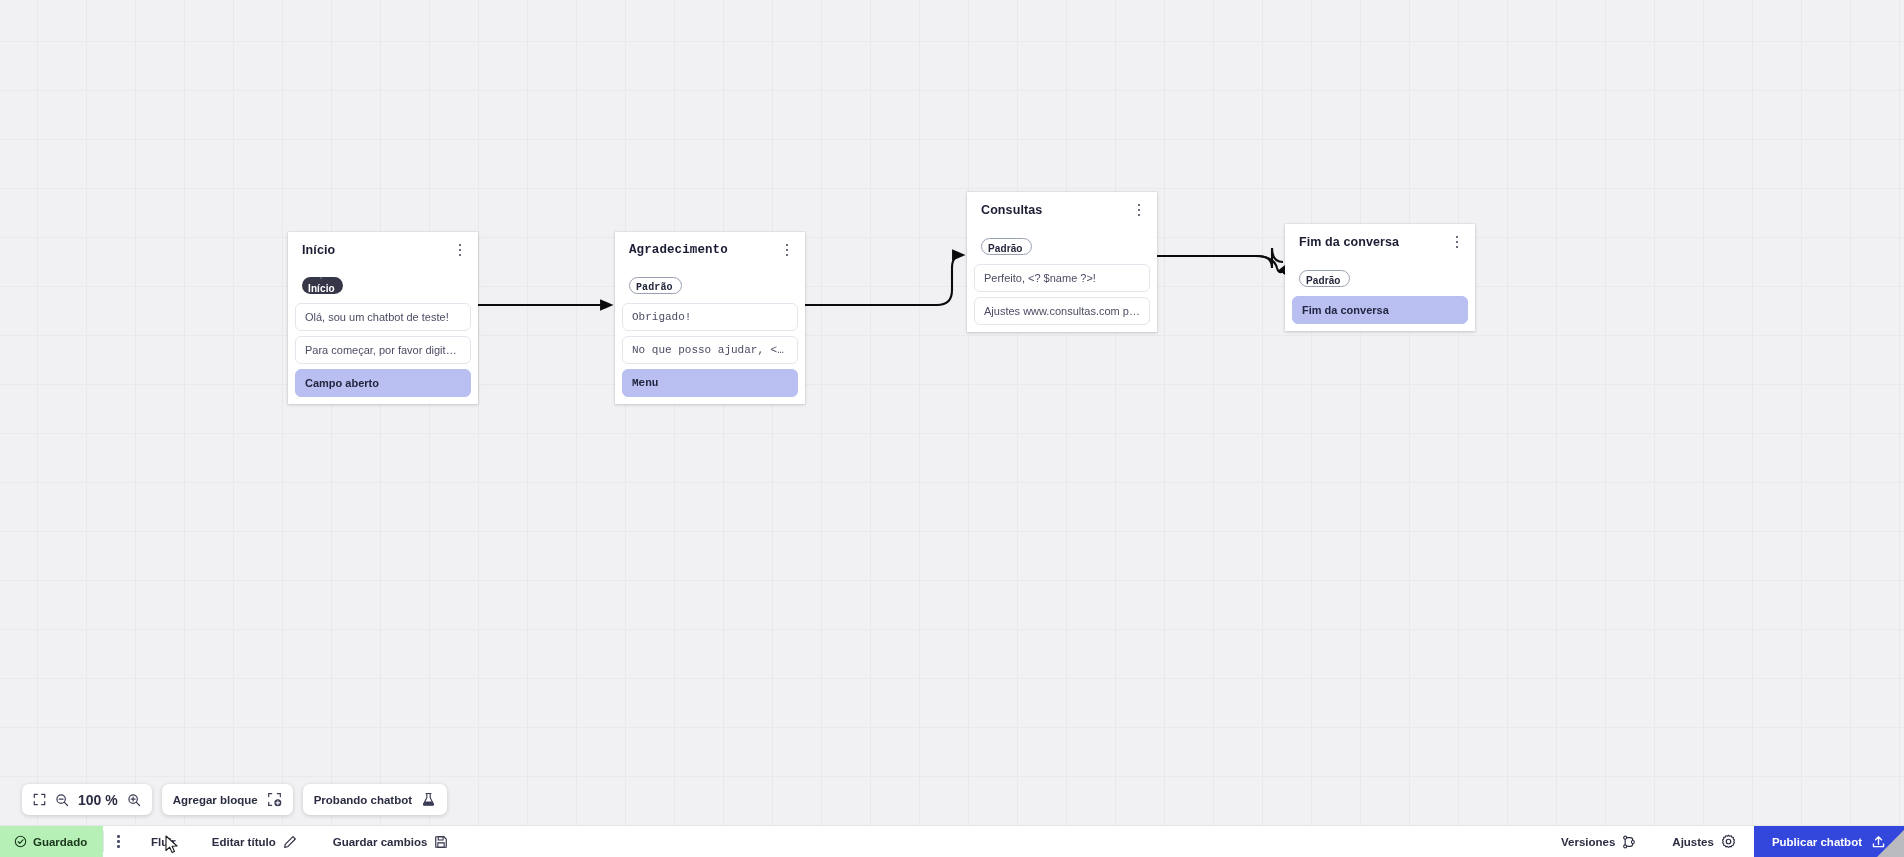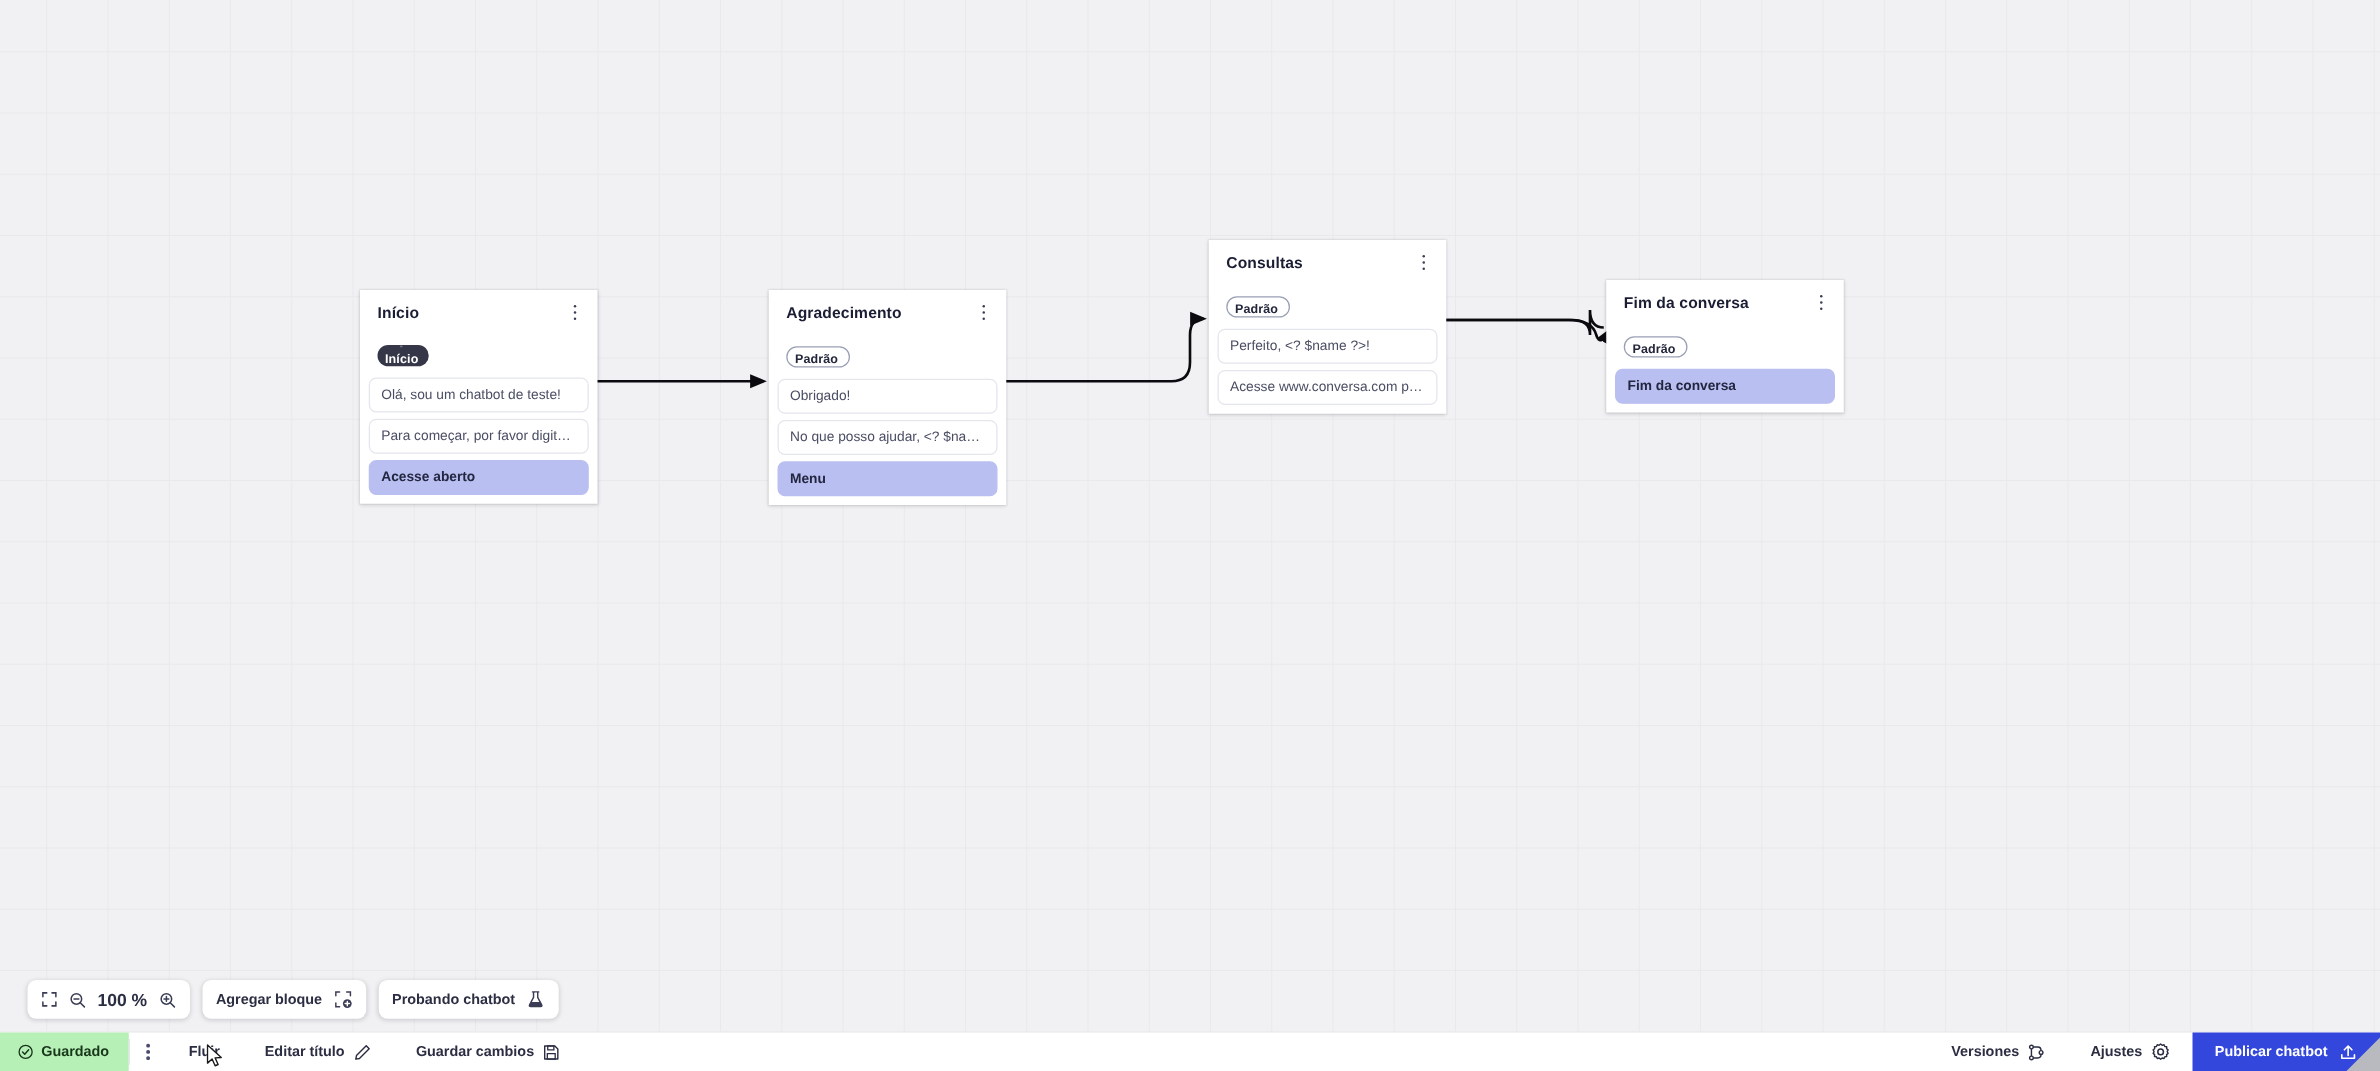--- a/index.html
+++ b/index.html
@@ -163,25 +163,25 @@
       <span class="badge start">
         <svg width="10" height="10" viewBox="0 0 16 16">
           <path d="M8 1.8 L14 6.6 L14 14 L10 14 L10 10 L6 10 L6 14 L2 14 L2 6.6 Z" fill="none" stroke="#ffffff" stroke-width="1.5" stroke-linejoin="round"></path>
         </svg>
         <span>Início</span>
       </span>
     </div>
     <div class="node-body">
       <div class="bubble msg">Olá, sou um chatbot de teste!</div>
       <div class="bubble msg">Para começar, por favor digite o ...</div>
-      <div class="bubble action">Acesse aberto</div>
-    </div>
-  </div>
-
-  <div class="node" style="left:615px; top:232px; width:190px;">
+      <div class="bubble action">Campo aberto</div>
+    </div>
+  </div>
+
+  <div class="node" style="left:615px; top:232px; width:190px;font-family:Liberation Mono, monospace;">
     <div class="node-head">
       <div class="node-title">Agradecimento</div>
       <div class="kebab">
           <i></i>
           <i></i>
           <i></i>
         </div>
     </div>
     <div class="badge-row">
       <span class="badge default">
@@ -212,21 +212,21 @@
       <span class="badge default">
         <svg width="10" height="10" viewBox="0 0 16 16">
           <path d="M8.4 1.6 L14.4 7.6 L8 14 L2 8 L2 1.6 Z" fill="none" stroke="#24263c" stroke-width="1.3" stroke-linejoin="round"></path>
           <circle cx="5" cy="4.8" r="1.1" fill="none" stroke="#24263c" stroke-width="1.1"></circle>
         </svg>
         <span>Padrão</span>
       </span>
     </div>
     <div class="node-body">
       <div class="bubble msg">Perfeito, &lt;? $name ?&gt;!</div>
-      <div class="bubble msg">Acesse www.conversa.com par...</div>
+      <div class="bubble msg">Ajustes www.consultas.com par...</div>
     </div>
   </div>
 
   <div class="node" style="left:1285px; top:224px; width:190px;">
     <div class="node-head">
       <div class="node-title">Fim da conversa</div>
       <div class="kebab">
           <i></i>
           <i></i>
           <i></i>

